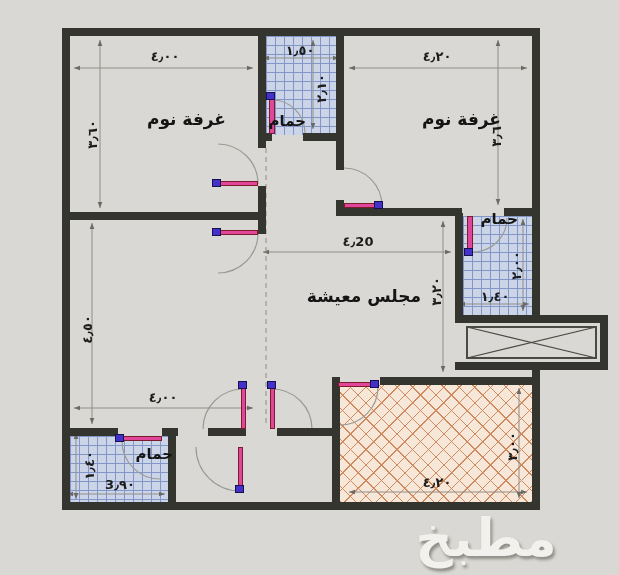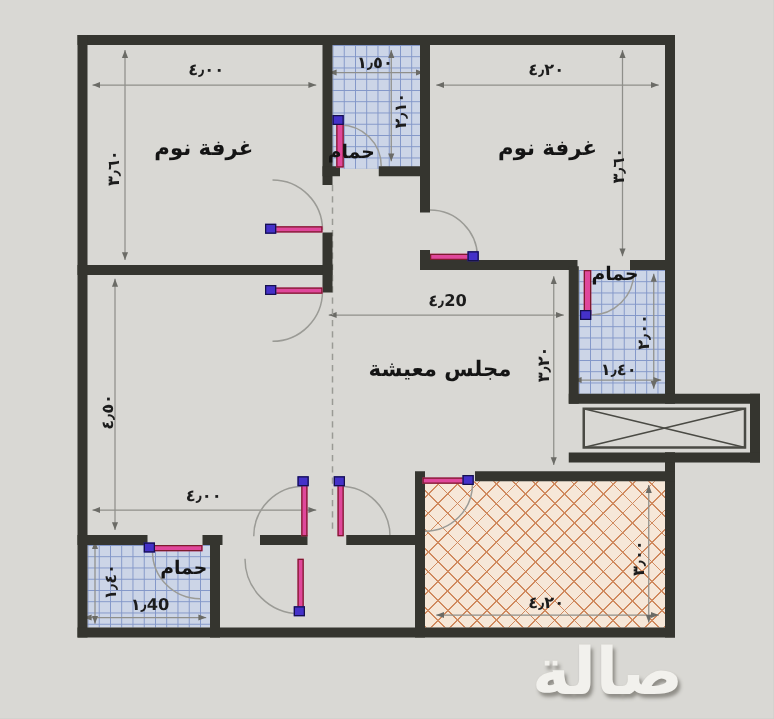--- a/index.html
+++ b/index.html
@@ -9,21 +9,21 @@
     font-family:"DejaVu Sans",sans-serif;
   }
   
   .fill,.wall,.leaf,.knob,.room-label,.dim{position:absolute;}
   .fill{z-index:0;}
   #lines{position:absolute;left:0;top:0;z-index:1;}
   .wall{z-index:2;background:#35352f;}
   .leaf{z-index:3;background:#e0479b;border:1px solid #7d1b2d;box-sizing:border-box;}
   .knob{z-index:3;width:9px;height:8px;background:#4431c9;border:1px solid #15104f;box-sizing:border-box;}
   .room-label{z-index:4;font-weight:bold;font-size:17px;color:#141414;direction:rtl;
-    text-align:center;white-space:nowrap;line-height:1.1;}
+    white-space:nowrap;line-height:1.1;}
   .dim{z-index:4;font-weight:bold;font-size:13px;color:#1c1c1c;direction:rtl;
     text-align:center;white-space:nowrap;width:60px;line-height:1;}
   .dim.rot{transform:rotate(-90deg);transform-origin:center;}
   .small{font-size:15px;}
   
   .tile-bath{
     background-color:#ccd5e7;
     background-image:linear-gradient(#8296c8 1px,transparent 1px),
                      linear-gradient(90deg,#8296c8 1px,transparent 1px);
     background-size:9px 9px;
@@ -161,20 +161,20 @@
   <div class="dim" style="left:272px;top:44px;width:56px;">١٫٥٠</div>
   <div class="dim rot" style="left:292px;top:82px;width:58px;">٢٫١٠</div>
   <div class="dim" style="left:407px;top:50px;">٤٫٢٠</div>
   <div class="dim rot" style="left:466px;top:126px;">٣٫٦٠</div>
   <div class="dim" style="left:328px;top:235px;">٤٫20</div>
   <div class="dim rot" style="left:406px;top:285px;">٣٫٢٠</div>
   <div class="dim" style="left:467px;top:290px;width:56px;">١٫٤٠</div>
   <div class="dim rot" style="left:487px;top:259px;width:58px;">٢٫٠٠</div>
   <div class="dim" style="left:133px;top:391px;">٤٫٠٠</div>
   <div class="dim rot" style="left:56px;top:323px;width:62px;">٤٫٥٠</div>
-  <div class="dim" style="left:92px;top:478px;width:56px;">١٫40</div>
+  <div class="dim" style="left:92px;top:478px;width:56px;">3٫٩٠</div>
   <div class="dim rot" style="left:60px;top:459px;width:58px;">١٫٤٠</div>
   <div class="dim" style="left:407px;top:476px;">٤٫٢٠</div>
   <div class="dim rot" style="left:482px;top:440px;">٣٫٠٠</div>
 
-  <div id="watermark">صالة</div>
+  <div id="watermark">مطبخ</div>
 
 </div>
 
 </body></html>

